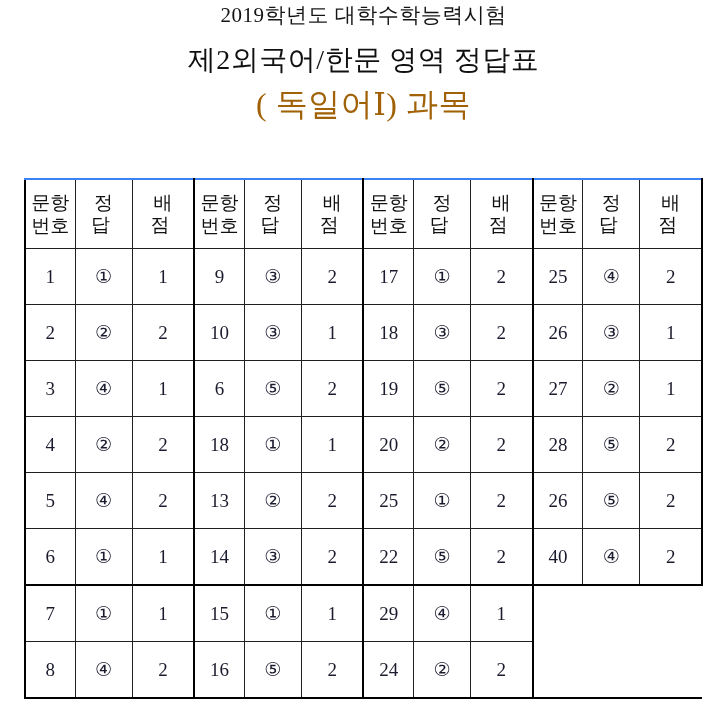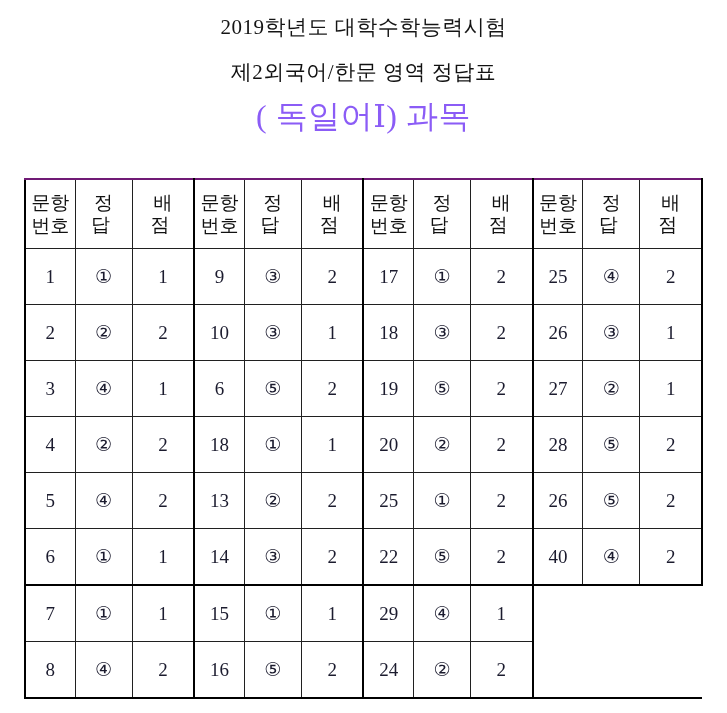--- a/index.html
+++ b/index.html
@@ -18,41 +18,40 @@
   .page {
     position: relative;
     width: 727px;
     height: 713px;
     box-sizing: border-box;
   }
 
   
   .title-block {
     text-align: center;
-    padding-top: 12px;
   }
   .title-line-1 {
     font-size: 21px;
     line-height: 30px;
     letter-spacing: 0.5px;
     color: #141414;
   }
   .title-line-2 {
-    font-size: 21px;
+    font-size: 28px;
     line-height: 44px;
     letter-spacing: 0.5px;
     color: #101010;
     margin-top: 8px;
     font-family: Liberation Serif, serif;
   }
   .title-line-3 {
     font-size: 32px;
     line-height: 44px;
     letter-spacing: 0.5px;
-    color: #8b5cf6;
+    color: #a16207;
   }
 
   
   .table-wrap {
     position: absolute;
     left: 24px;
     top: 178px;
     width: 679px;
   }
 
@@ -83,21 +82,21 @@
     border-left: 2px solid #000000;
   }
   table.answer-table th.grp-end,
   table.answer-table td.grp-end {
     border-right: 2px solid #000000;
     margin-top: 15px;
   }
 
   table.answer-table thead th {
     height: 68px;
-    border-top: 2px solid #701a75;
+    border-top: 2px solid #3b82f6;
     border-bottom: 1px solid #202020;
     font-weight: normal;
     font-size: 19px;
     color: #111111;
     line-height: 22px;
   }
 
   table.answer-table tbody td {
     height: 55px;
   }

